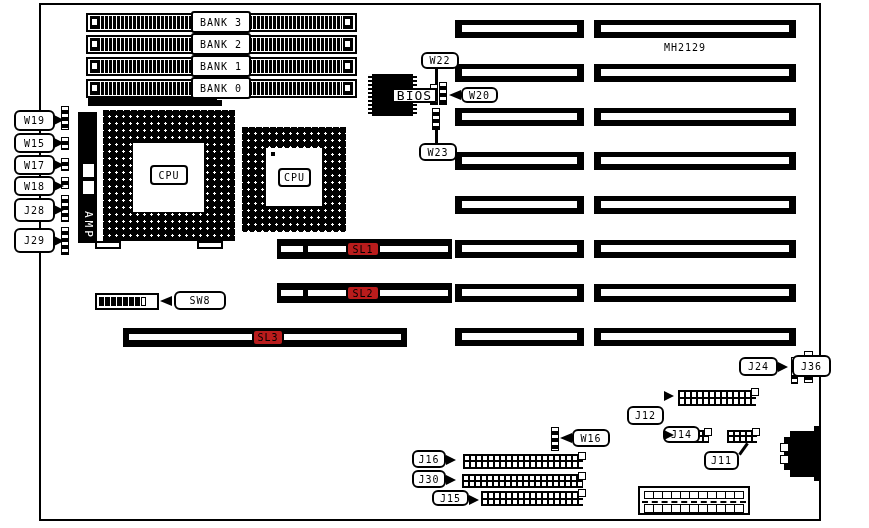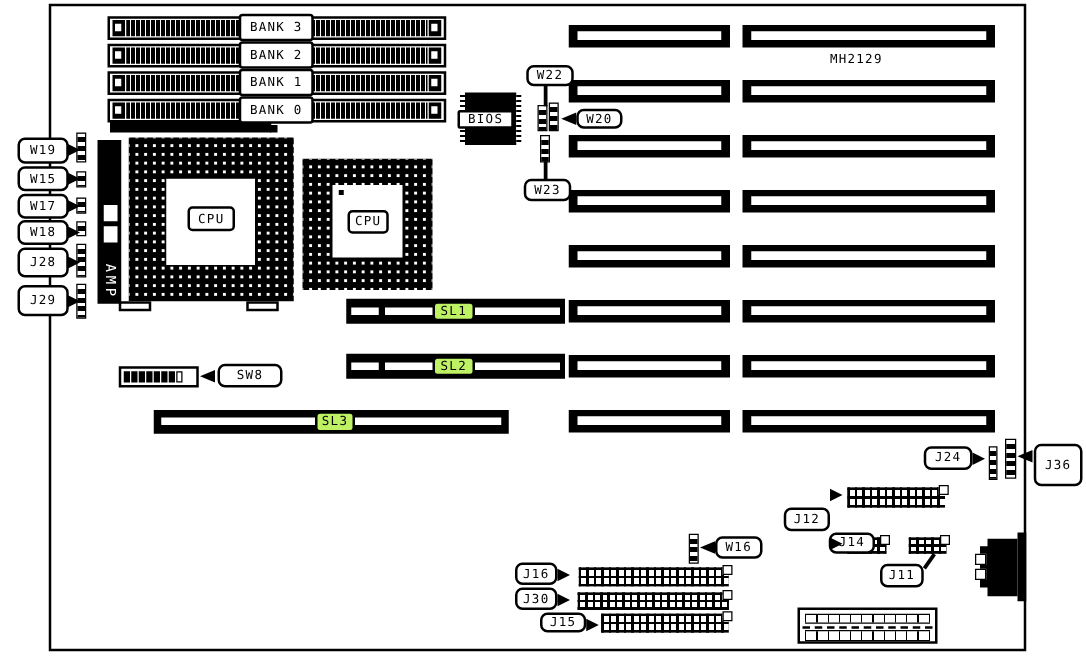--- a/index.html
+++ b/index.html
@@ -33,21 +33,21 @@
   .tri.l { border-top:5px solid rgba(0,0,0,0); border-bottom:5px solid rgba(0,0,0,0); border-right:12px solid #000; }
   .cline { position:absolute; background:#000; z-index:5; }
   
   .jmp { position:absolute; border:1px solid #000; z-index:2;
          background:repeating-linear-gradient(180deg,#fff 0 3px,#000 3px 7px); }
   
   .slot { position:absolute; height:18px; background:#000; }
   .slot::after { content:""; position:absolute; left:7px; right:7px; top:5px; height:7px; background:#fff; }
   .slot2 { position:absolute; background:#000; }
   .seg { position:absolute; background:#fff; height:6px; }
-  .slotlbl { position:absolute; background:#bef264; border:2px solid #000; border-radius:4px; z-index:5;
+  .slotlbl { position:absolute; background:#b91c1c; border:2px solid #000; border-radius:4px; z-index:5;
              display:flex; align-items:center; justify-content:center; font-size:10px; letter-spacing:1px; }
   
   .hdr { position:absolute; z-index:2; background-color:#000;
          background-image:
            linear-gradient(#000 0 2px, rgba(0,0,0,0) 2px),
            linear-gradient(rgba(0,0,0,0) 0 calc(50% - 1px), #000 calc(50% - 1px) calc(50% + 1px), rgba(0,0,0,0) calc(50% + 1px)),
            linear-gradient(rgba(0,0,0,0) 0 calc(100% - 2px), #000 calc(100% - 2px) 100%),
            repeating-linear-gradient(90deg,#000 0 2px,#fff 2px 6px); }
   .hdr::after { content:""; position:absolute; top:-2px; right:-3px; width:6px; height:6px;
                 background:#fff; border:1px solid #000; }
@@ -118,21 +118,21 @@
 
   <div class="pga" style="left:242px;top:127px;width:104px;height:105px">
     <div class="pga-inner" style="left:24px;top:21px;width:56px;height:58px"></div>
     <div class="blk" style="left:29px;top:25px;width:4px;height:4px"></div>
     <div class="chiplbl" style="left:36px;top:41px;width:33px;height:19px">CPU</div>
   </div>
 
   <div class="blk" style="left:372px;top:74px;width:41px;height:42px"></div>
   <div class="pins-v" style="left:368px;top:76px;height:38px"></div>
   <div class="pins-v" style="left:413px;top:76px;height:38px"></div>
-  <div class="chiplbl" style="left:366px;top:88px;width:45px;height:15px;font-size:10px;border-radius:2px">BIOS</div>
+  <div class="chiplbl" style="left:392px;top:88px;width:45px;height:15px;font-size:13px;border-radius:2px">BIOS</div>
 
   <div class="lbl" style="left:421px;top:52px;width:38px;height:17px">W22</div>
   <div class="cline" style="left:435px;top:68px;width:3px;height:17px"></div>
   <div class="jmp" style="left:430px;top:84px;width:8px;height:21px"></div>
   <div class="jmp" style="left:439px;top:82px;width:8px;height:23px"></div>
   <div class="tri l" style="left:449px;top:90px"></div>
   <div class="lbl" style="left:461px;top:87px;width:37px;height:16px">W20</div>
   <div class="jmp" style="left:432px;top:108px;width:8px;height:22px"></div>
   <div class="cline" style="left:435px;top:129px;width:3px;height:15px"></div>
   <div class="lbl" style="left:419px;top:143px;width:38px;height:18px">W23</div>
@@ -209,21 +209,21 @@
       <i class="off"></i>
   </div>
   <div class="tri l" style="left:160px;top:296px"></div>
   <div class="lbl" style="left:174px;top:291px;width:52px;height:19px">SW8</div>
 
   <div class="lbl" style="left:739px;top:357px;width:39px;height:19px">J24</div>
   <div class="tri r" style="left:778px;top:362px"></div>
   <div class="jmp" style="left:791px;top:357px;width:7px;height:27px"></div>
   <div class="jmp" style="left:804px;top:351px;width:9px;height:32px"></div>
   <div class="tri l" style="left:814px;top:360px"></div>
-  <div class="lbl" style="left:827px;top:355px;width:39px;height:34px">J36</div>
+  <div class="lbl" style="left:792px;top:355px;width:39px;height:22px">J36</div>
 
   <div class="lbl" style="left:627px;top:406px;width:37px;height:19px">J12</div>
   <div class="tri r" style="left:664px;top:391px"></div>
   <div class="hdr" style="left:678px;top:390px;width:78px;height:16px"></div>
 
   <div class="jmp" style="left:551px;top:427px;width:8px;height:24px"></div>
   <div class="tri l" style="left:560px;top:433px"></div>
   <div class="lbl" style="left:572px;top:429px;width:38px;height:18px">W16</div>
 
   <div class="lbl" style="left:663px;top:426px;width:37px;height:17px">J14</div>

